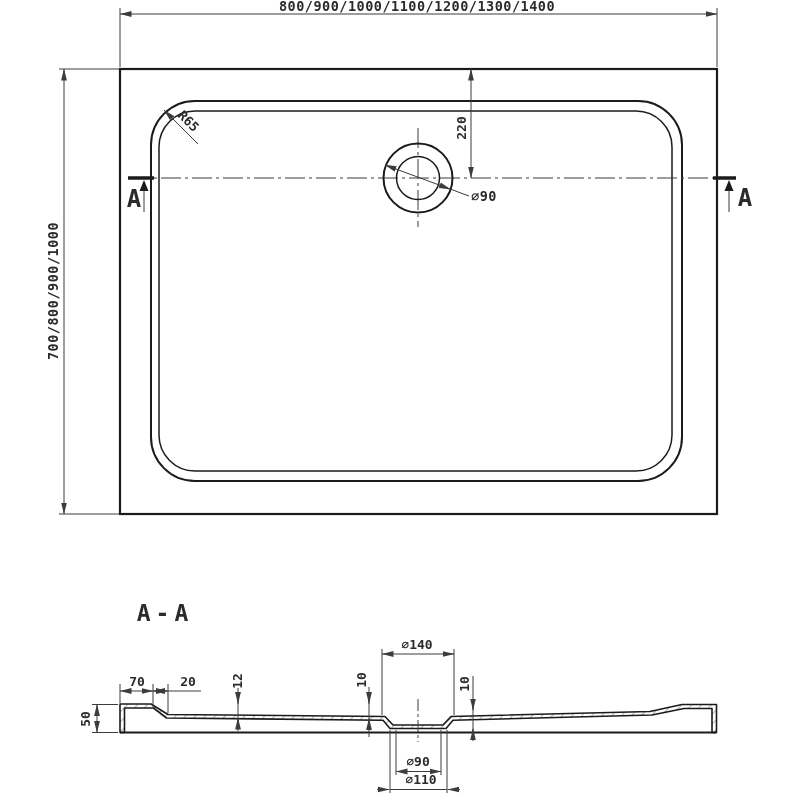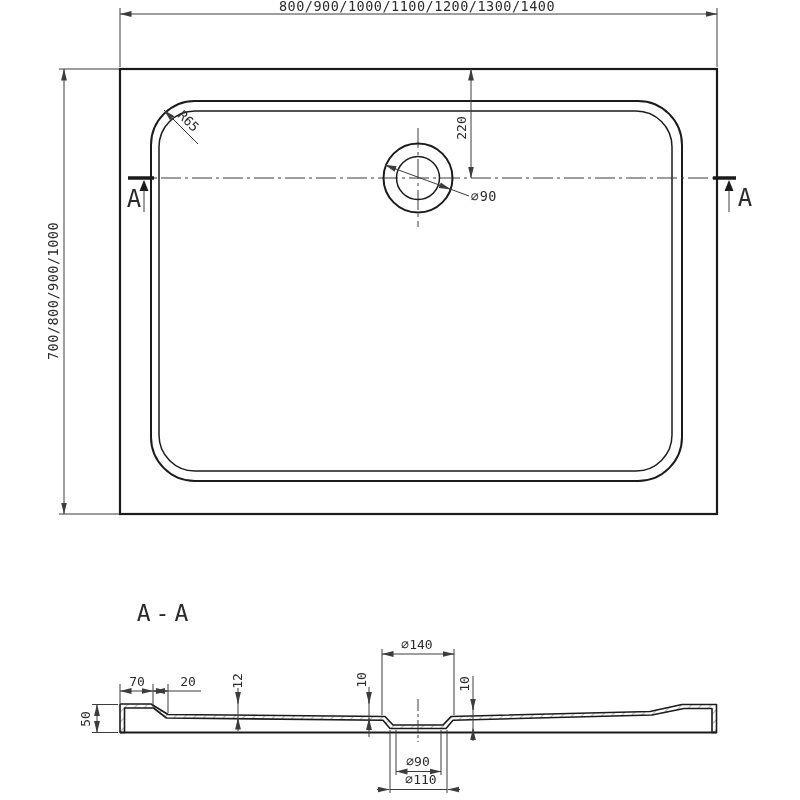--- a/index.html
+++ b/index.html
@@ -1,16 +1,16 @@
 <!DOCTYPE html>
 <html><head>
 <meta charset="utf-8">
 <style>
   html,body{margin:0;padding:0;background:#ffffff;}
-  .page{position:relative;width:800px;height:800px;background:#ffffff;overflow:hidden;}
+  .page{position:relative;width:800px;height:800px;background:#ffffff;overflow:hidden;font-weight:bold;}
   svg{display:block;}
   text{font-family:"DejaVu Sans Mono","Liberation Mono",monospace;fill:#2b2b2b;}
   .dim-text{font-size:13.5px;letter-spacing:0.5px;}
   .dim-text-sm{font-size:13px;}
   .marker-letter{font-size:24px;}
   .section-title{font-size:23px;letter-spacing:5px;}
   .edge{stroke:#1b1b1b;fill:none;}
   .dim{stroke:#3c3c3c;stroke-width:1;fill:none;}
   .cl{stroke:#3c3c3c;stroke-width:1;fill:none;stroke-dasharray:20 4 3 4;}
 </style>

